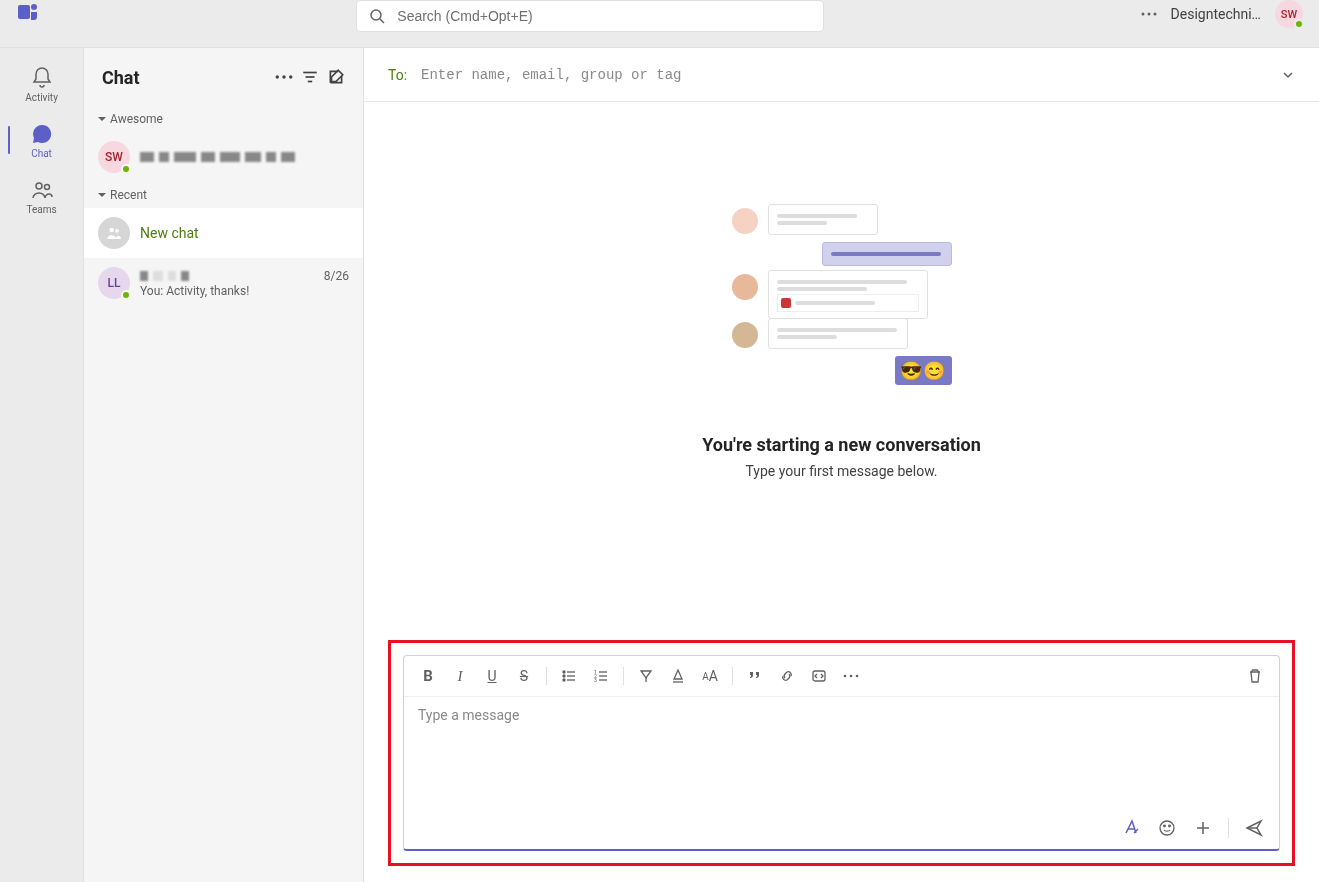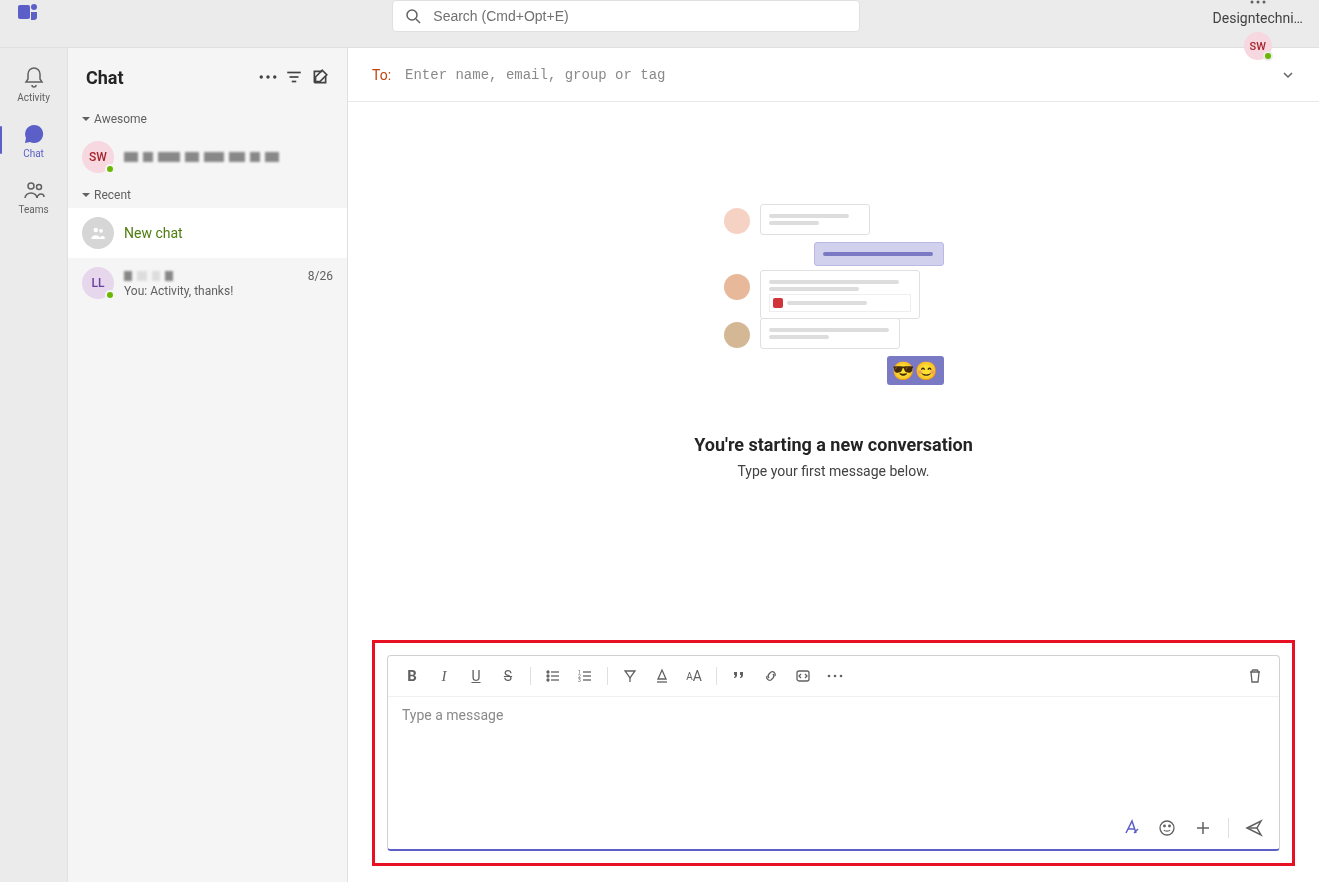--- a/index.html
+++ b/index.html
@@ -34,41 +34,41 @@
   display: flex;
   align-items: center;
   padding: 0 12px;
   gap: 12px;
 }
 .search-box input {
   flex: 1; border: none; outline: none; font-size: 14px; background: transparent;
 }
 .search-box input::placeholder { color: #707070; }
 .search-icon { width: 16px; height: 16px; color: #616161; }
-.topbar-right { display: flex; align-items: center; gap: 6px; flex-direction: column; }
+.topbar-right { display: flex; align-items: center; gap: 14px; }
 .dots-icon { width: 16px; color: #616161; cursor: pointer; }
 .org-name { color: #424242; font-size: 14px; max-width: 110px; white-space: nowrap; overflow: hidden; text-overflow: ellipsis; }
 .avatar-sw {
   width: 28px; height: 28px; border-radius: 50%;
   background: #f7d7e0; color: #a4262c;
   display: flex; align-items: center; justify-content: center;
   font-size: 11px; font-weight: 500; position: relative;
 }
 .presence-dot {
   position: absolute; bottom: -1px; right: -1px;
   width: 10px; height: 10px; border-radius: 50%;
   background: #6bb700; border: 2px solid #ebebeb;
 }
 
 
 .main { flex: 1; display: flex; overflow: hidden; }
 
 
 .rail {
-  width: 68px;
+  width: 84px;
   background: #ebebeb;
   border-right: 1px solid #e0e0e0;
   display: flex; flex-direction: column; align-items: center;
   padding-top: 8px;
 }
 .rail-item {
   width: 68px; height: 56px;
   display: flex; flex-direction: column; align-items: center; justify-content: center;
   gap: 2px; cursor: pointer; position: relative;
 }
@@ -122,21 +122,21 @@
 .redacted { display: inline-flex; gap: 5px; align-items: center; }
 .redacted span { display: inline-block; height: 10px; background: #888; filter: blur(1px); }
 .redacted span.light { background: #ddd; }
 
 
 .content { flex: 1; background: #fff; display: flex; flex-direction: column; }
 .to-row {
   height: 54px; border-bottom: 1px solid #e8e8e8;
   display: flex; align-items: center; padding: 0 24px; gap: 14px;
 }
-.to-label { color: #c2410c; font-size: 14px; }
+.to-label { color: #4d7c0f; font-size: 14px; }
 .to-input { flex: 1; border: none; outline: none; font-size: 14px; font-family: Liberation Mono, monospace; }
 .to-input::placeholder { color: #8a8a8a; }
 .to-chev { width: 14px; color: #616161; cursor: pointer; }
 
 .empty-area { flex: 1; display: flex; flex-direction: column; align-items: center; justify-content: center; gap: 8px; padding-bottom: 60px; }
 .illus { width: 220px; height: 190px; position: relative; }
 .il-av { width: 26px; height: 26px; border-radius: 50%; position: absolute; background: #f3d0c0; }
 .il-bubble { position: absolute; background: #fff; border: 1px solid #e0e0e0; border-radius: 3px; padding: 6px 8px; }
 .il-bubble.purple-b { background: #d1d1ee; border-color: #b9b9e4; }
 .il-line { height: 4px; background: #ddd; border-radius: 2px; margin: 3px 0; }

